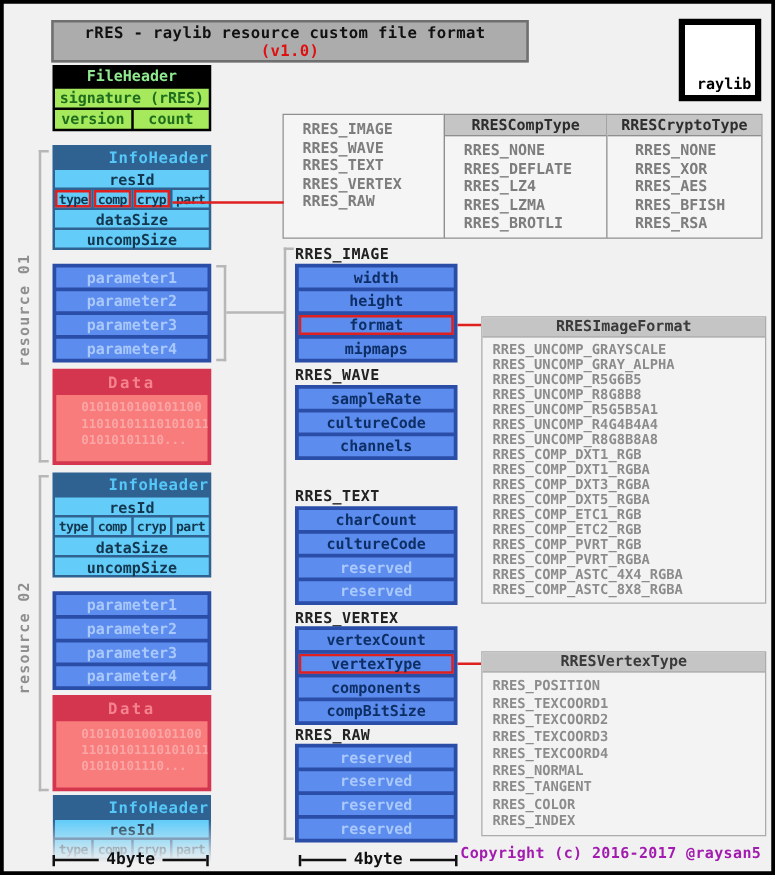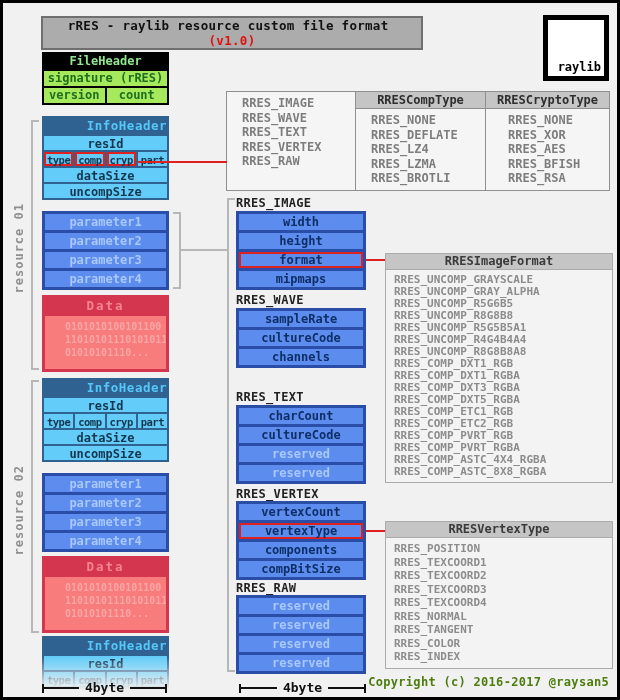--- a/index.html
+++ b/index.html
@@ -78,21 +78,21 @@
   
   .fade{top:633px;height:60px;overflow:hidden;
     -webkit-mask-image:linear-gradient(to bottom,#000 0%,#000 35%,transparent 90%);
     mask-image:linear-gradient(to bottom,#000 0%,#000 35%,transparent 90%);}
   
   .measure{position:absolute;top:679px;display:flex;align-items:center;height:12px;color:#111;}
   .measure .tick{width:2px;height:9px;background:#111;}
   .measure .mline{flex:1;height:2px;background:#111;}
   .measure .mlabel{padding:0 6px;font-size:13px;line-height:12px;}
   
-  .copyright{position:absolute;right:8px;bottom:8px;font-size:12px;color:#4d7c0f;letter-spacing:.3px;}
+  .copyright{position:absolute;right:8px;bottom:8px;font-size:12px;color:#a21caf;letter-spacing:.3px;}
 </style>
 </head>
 <body>
 
 <div id="canvas">
 
   <div class="titlebar"><span>rRES - raylib resource custom file format </span><span class="ver">(v1.0)</span></div>
 
   <div class="logo">
     <span>raylib</span>

